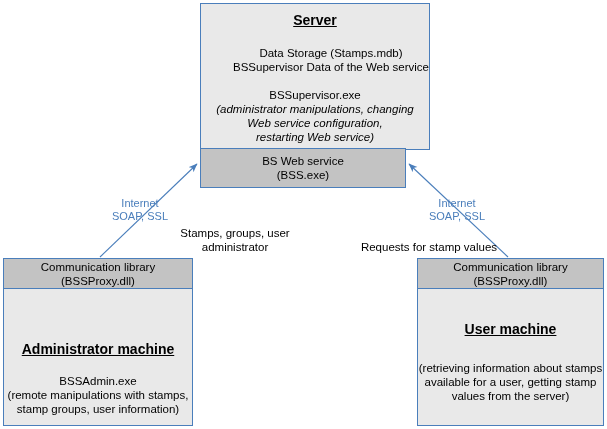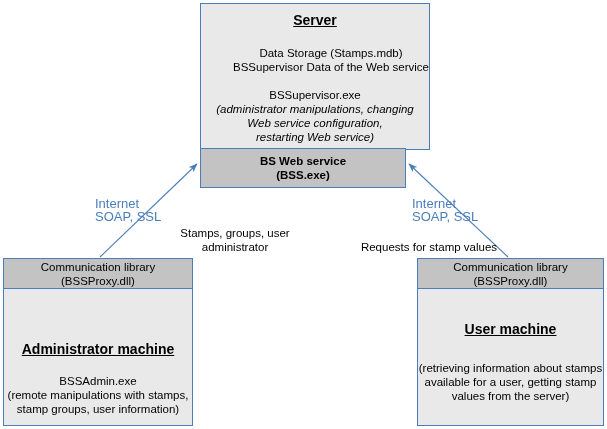--- a/index.html
+++ b/index.html
@@ -50,23 +50,23 @@
     line-height: 14px;
   }
   .head-text {
     font-size: 11.5px;
     color: #000000;
     line-height: 14px;
   }
 
   .edge-label {
     position: absolute;
-    font-size: 13px;
+    font-size: 11px;
     color: #4a7ebb;
-    text-align: left;
+    text-align: center;
     line-height: 13px;
     white-space: nowrap;
   }
   .flow-label {
     position: absolute;
     font-size: 11.5px;
     color: #000000;
     text-align: center;
     line-height: 14px;
     white-space: nowrap;
@@ -99,21 +99,20 @@
     width: 100%;
   }
   #server-info-2 .sub {
     font-style: italic;
   }
   #bs-web-service {
     left: 200px;
     top: 148px;
     width: 206px;
     height: 40px;
-    font-weight: bold;
   }
 
   
   #admin-head {
     left: 3px;
     top: 258px;
     width: 190px;
     height: 31px;
   }
   #admin-box {

